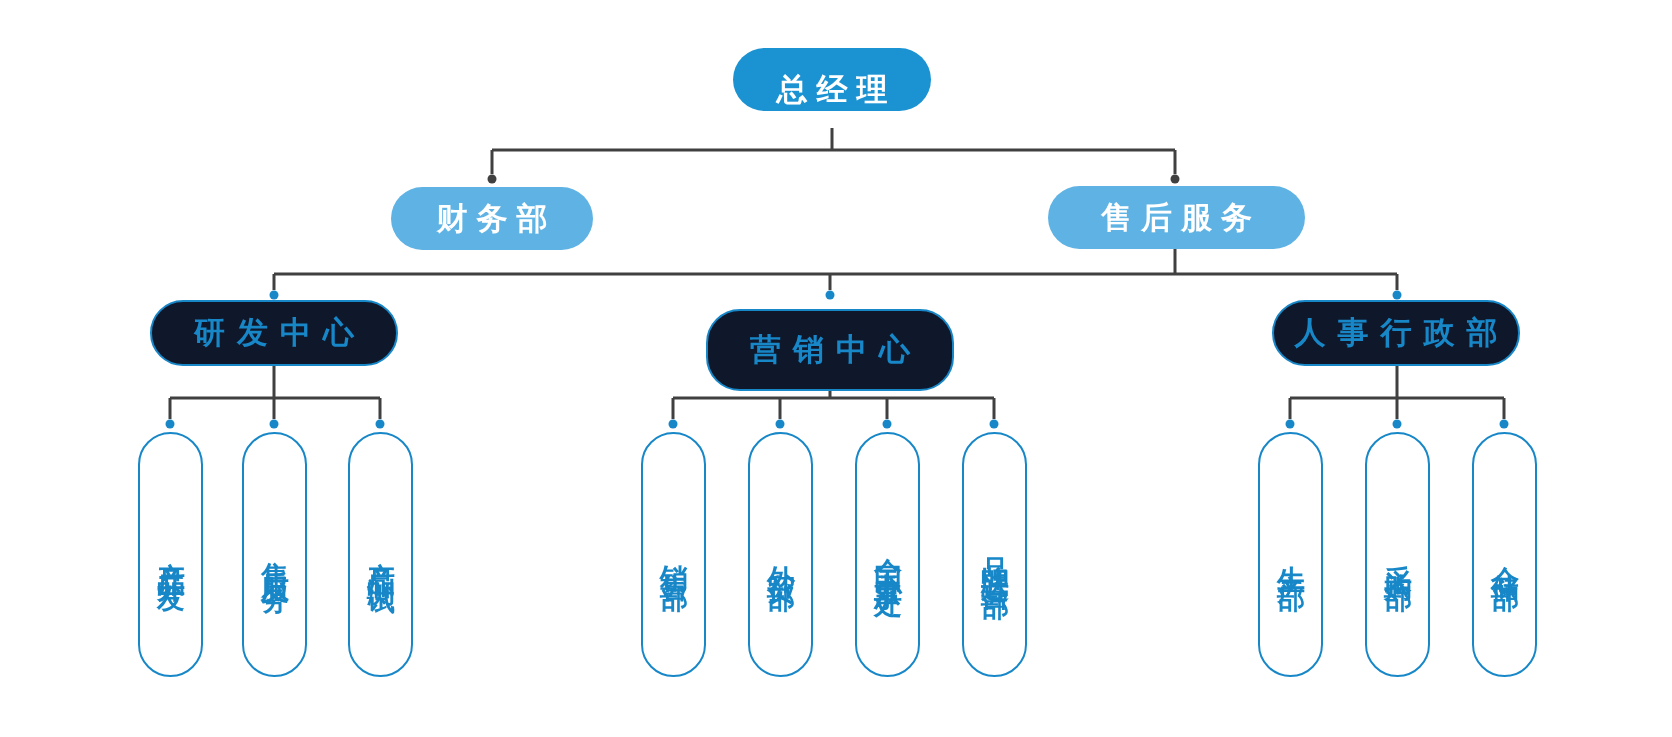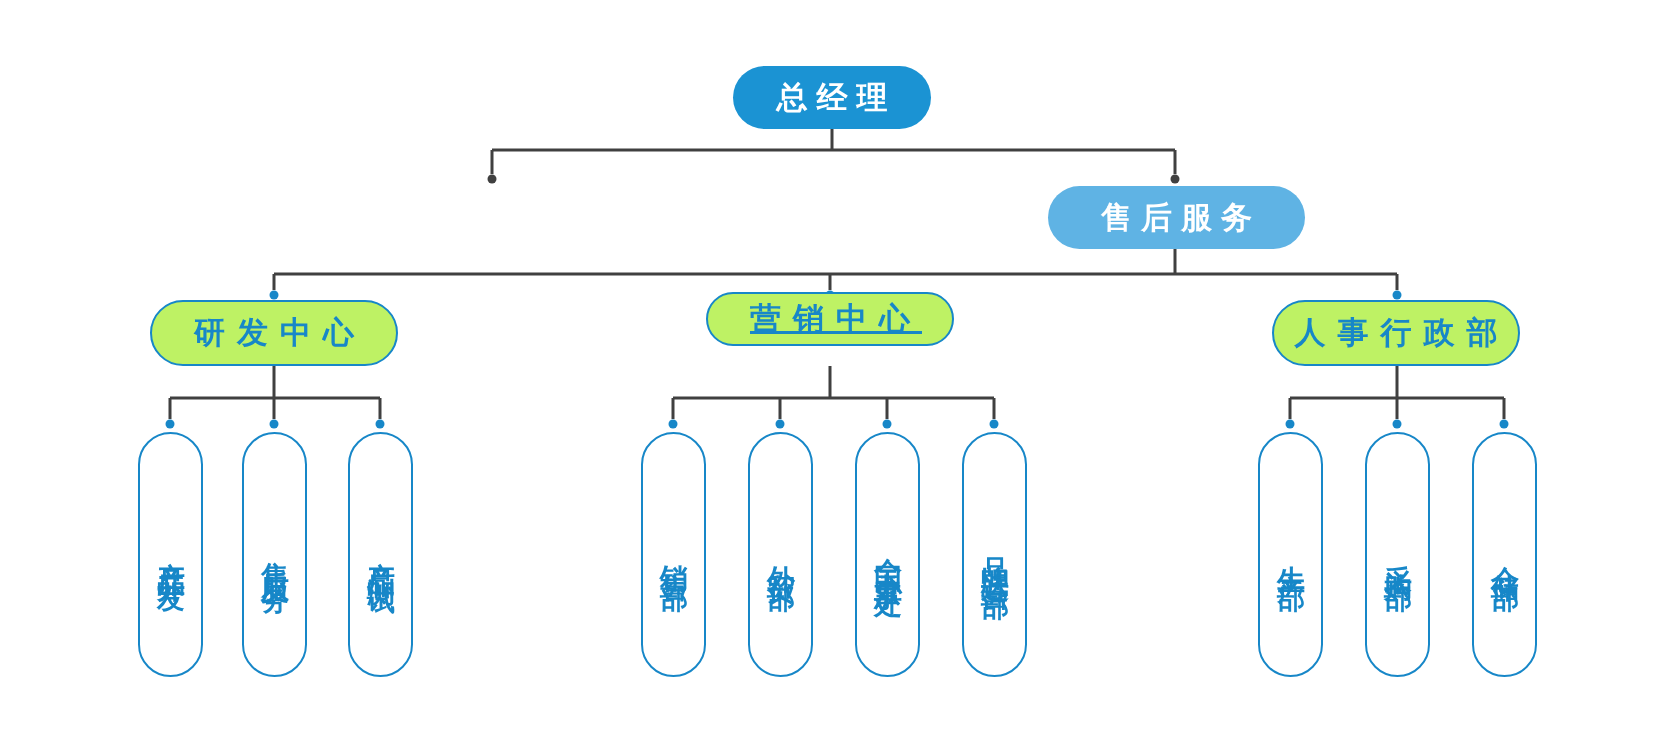--- a/index.html
+++ b/index.html
@@ -52,21 +52,21 @@
   .lvl2 {
     background: var(--level2-fill, #5fb3e4);
     color: var(--text-white, #ffffff);
     border-radius: 32px;
     font-size: 31px;
     letter-spacing: 9px;
     text-indent: 9px;
   }
   
   .lvl3 {
-    background: #bef264;
+    background: #0f172a;
     border: 2px solid var(--outline-blue, #1787c8);
     color: var(--outline-blue, #1787c8);
     border-radius: 34px;
     font-size: 31px;
     letter-spacing: 12px;
     text-indent: 12px;
   }
   
   .lvl4 {
     background: #ffffff;
@@ -76,25 +76,25 @@
     width: 65px;
     height: 245px;
     top: 432px;
     font-size: 28px;
     writing-mode: vertical-rl;
     text-orientation: upright;
     letter-spacing: 8px;
   }
 
   
-  .n-root    { left: 733px;  top: 66px;  width: 198px; height: 63px; }
+  .n-root    { left: 733px;  top: 48px;  width: 198px; height: 63px; align-items: flex-end; }
   .n-dept0   { left: 391px;  top: 187px; width: 202px; height: 63px; }
   .n-dept1   { left: 1048px; top: 186px; width: 257px; height: 63px; }
   .n-center0 { left: 150px;  top: 300px; width: 248px; height: 66px; }
-  .n-center1 { left: 706px;  top: 292px; width: 248px; height: 54px; text-decoration: underline; }
+  .n-center1 { left: 706px;  top: 309px; width: 248px; height: 82px; }
   .n-center2 { left: 1272px; top: 300px; width: 248px; height: 66px; }
   .n-a0 { left: 138px; }
   .n-a1 { left: 242px; }
   .n-a2 { left: 348px; }
   .n-b0 { left: 641px; }
   .n-b1 { left: 748px; }
   .n-b2 { left: 855px; }
   .n-b3 { left: 962px; }
   .n-c0 { left: 1258px; }
   .n-c1 { left: 1365px; }
@@ -151,20 +151,23 @@
     <circle class="dot-blue" cx="994" cy="424" r="4.5"></circle>
     <circle class="dot-blue" cx="1290" cy="424" r="4.5"></circle>
     <circle class="dot-blue" cx="1397" cy="424" r="4.5"></circle>
     <circle class="dot-blue" cx="1504" cy="424" r="4.5"></circle>
   </svg>
 
   <div class="pill lvl1 n-root">
     <span>总经理</span>
   </div>
 
+  <div class="pill lvl2 n-dept0">
+    <span>财务部</span>
+  </div>
   <div class="pill lvl2 n-dept1">
     <span>售后服务</span>
   </div>
 
   <div class="pill lvl3 n-center0">
     <span>研发中心</span>
   </div>
   <div class="pill lvl3 n-center1">
     <span>营销中心</span>
   </div>

